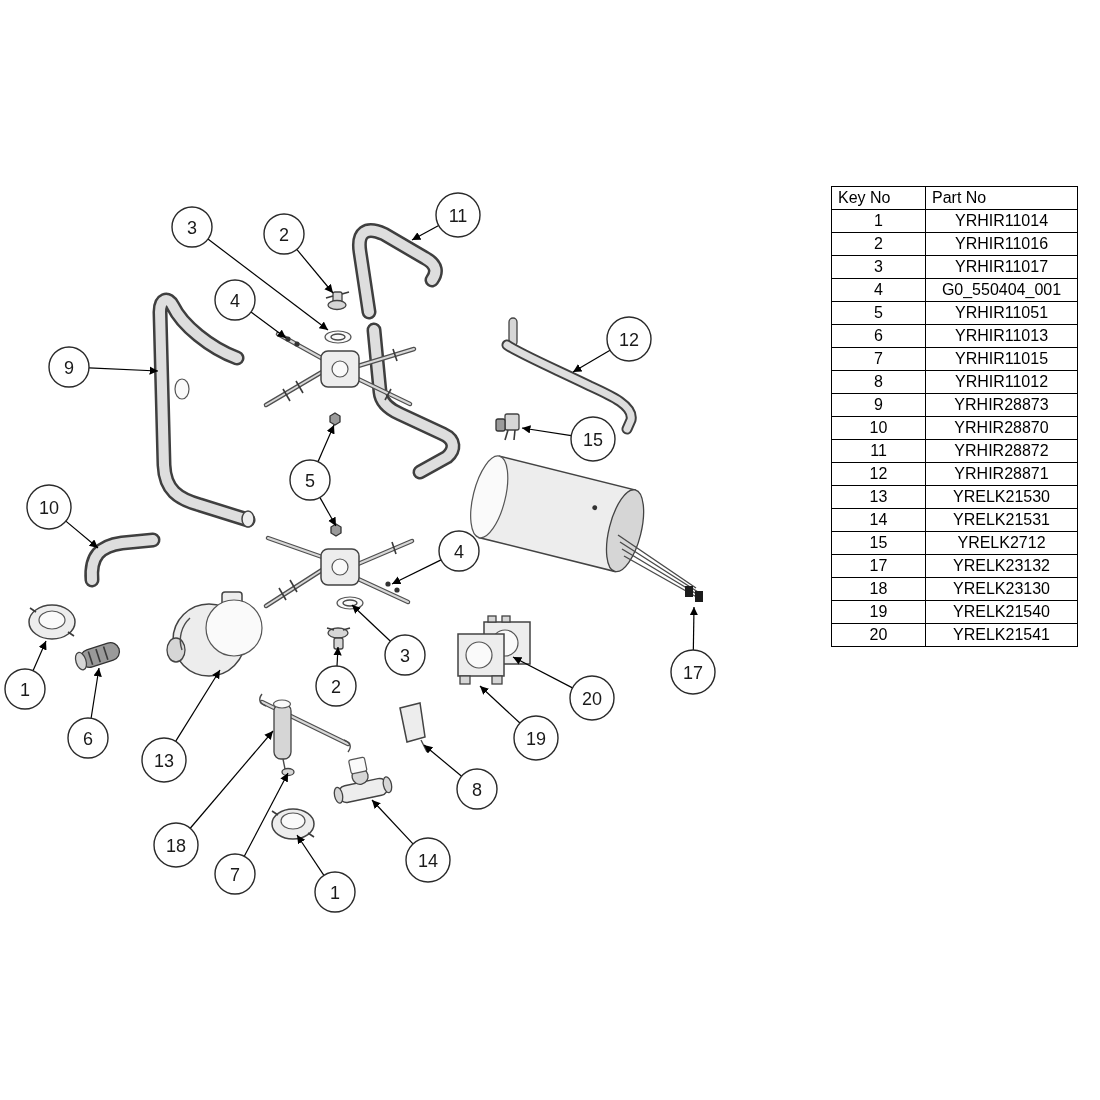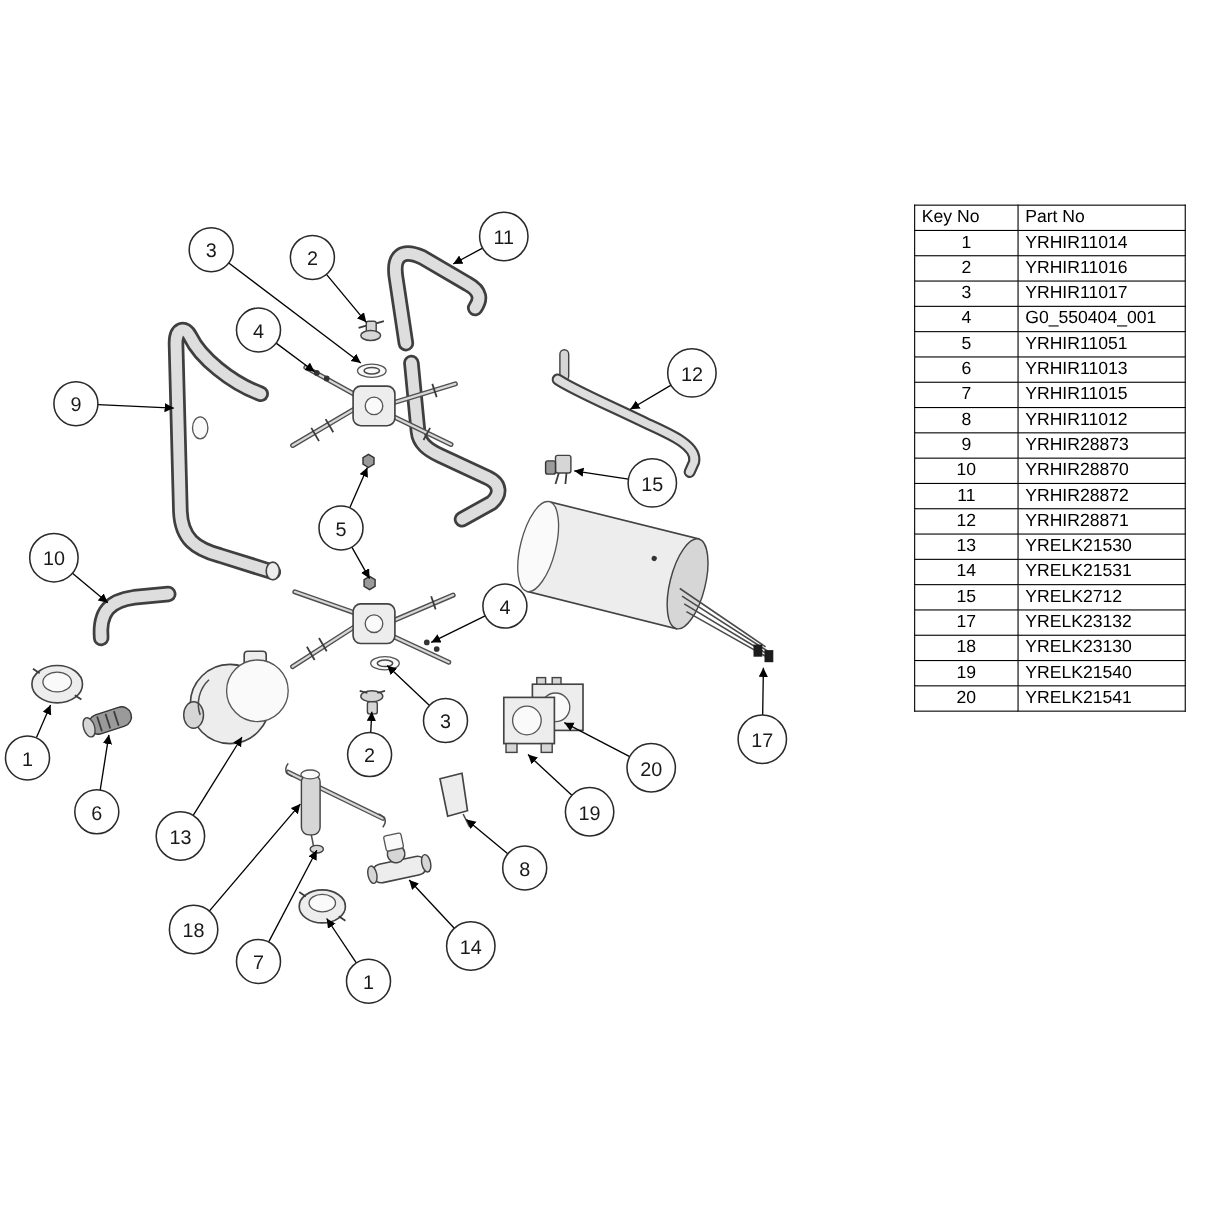--- a/index.html
+++ b/index.html
@@ -16,21 +16,21 @@
     border-collapse:collapse; font-size:16px; color:#000; background:#fff;padding-left:29px;
   }
   .parts th, .parts td {
     border:1px solid #000; padding:0 6px; height:22px; line-height:22px;
     font-weight:400; white-space:nowrap;
   }
   .parts th { text-align:left; }
   .parts th.key-col { width:94px; }
   .parts th.part-col { width:152px;margin-top:40px; }
   .parts td.key  { text-align:center; }
-  .parts td.part { text-align:left;margin-left:34px; }
+  .parts td.part { text-align:center;margin-left:34px; }
 
   
   .callout-circle { fill:#ffffff; stroke:#2a2a2a; stroke-width:1.4; }
   .callout-text {
     font-family:"Liberation Sans","DejaVu Sans",sans-serif;
     font-size:18px; fill:#1a1a1a; text-anchor:middle; dominant-baseline:central;
   }
   .leader { stroke:#000000; stroke-width:1.2; }
 
   

